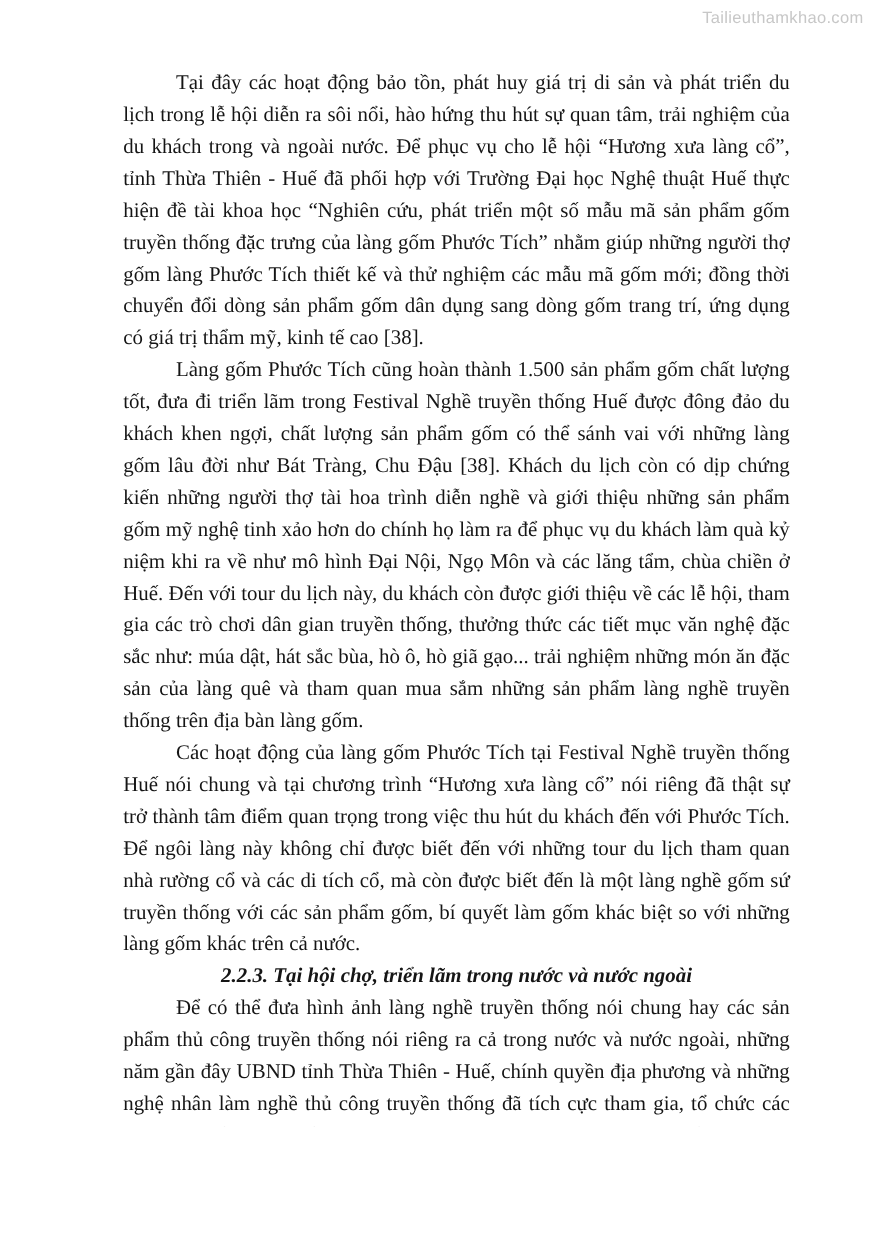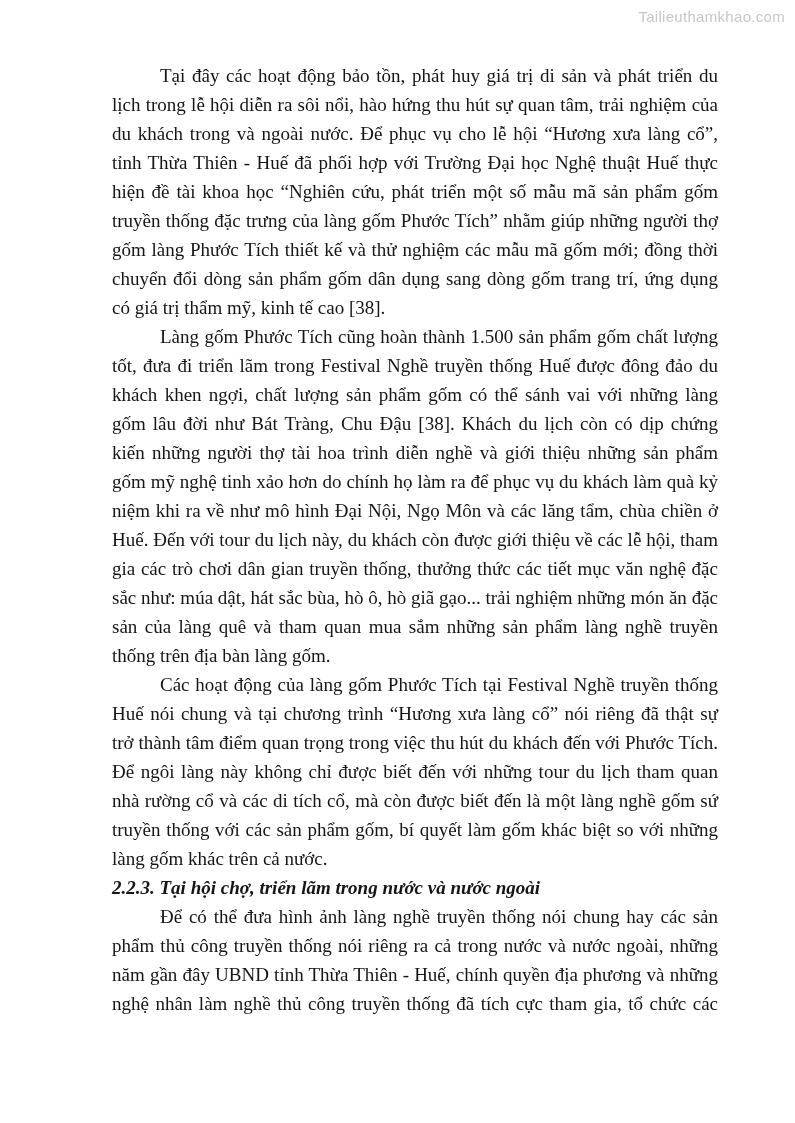--- a/index.html
+++ b/index.html
@@ -38,21 +38,21 @@
   }
   .para {
     margin: 0;
     text-indent: 48px;
   }
   .section-heading {
     margin: 0;
     text-indent: 0;
     font-weight: bold;
     font-style: italic;
-    text-align: left;
+    text-align: center;
   }
   .page-number {
     position: absolute;
     left: 112px;
     top: 1035px;
     width: 606px;
     text-align: center;
     font-size: 15px;
     line-height: 22px;
     color: #222222;

